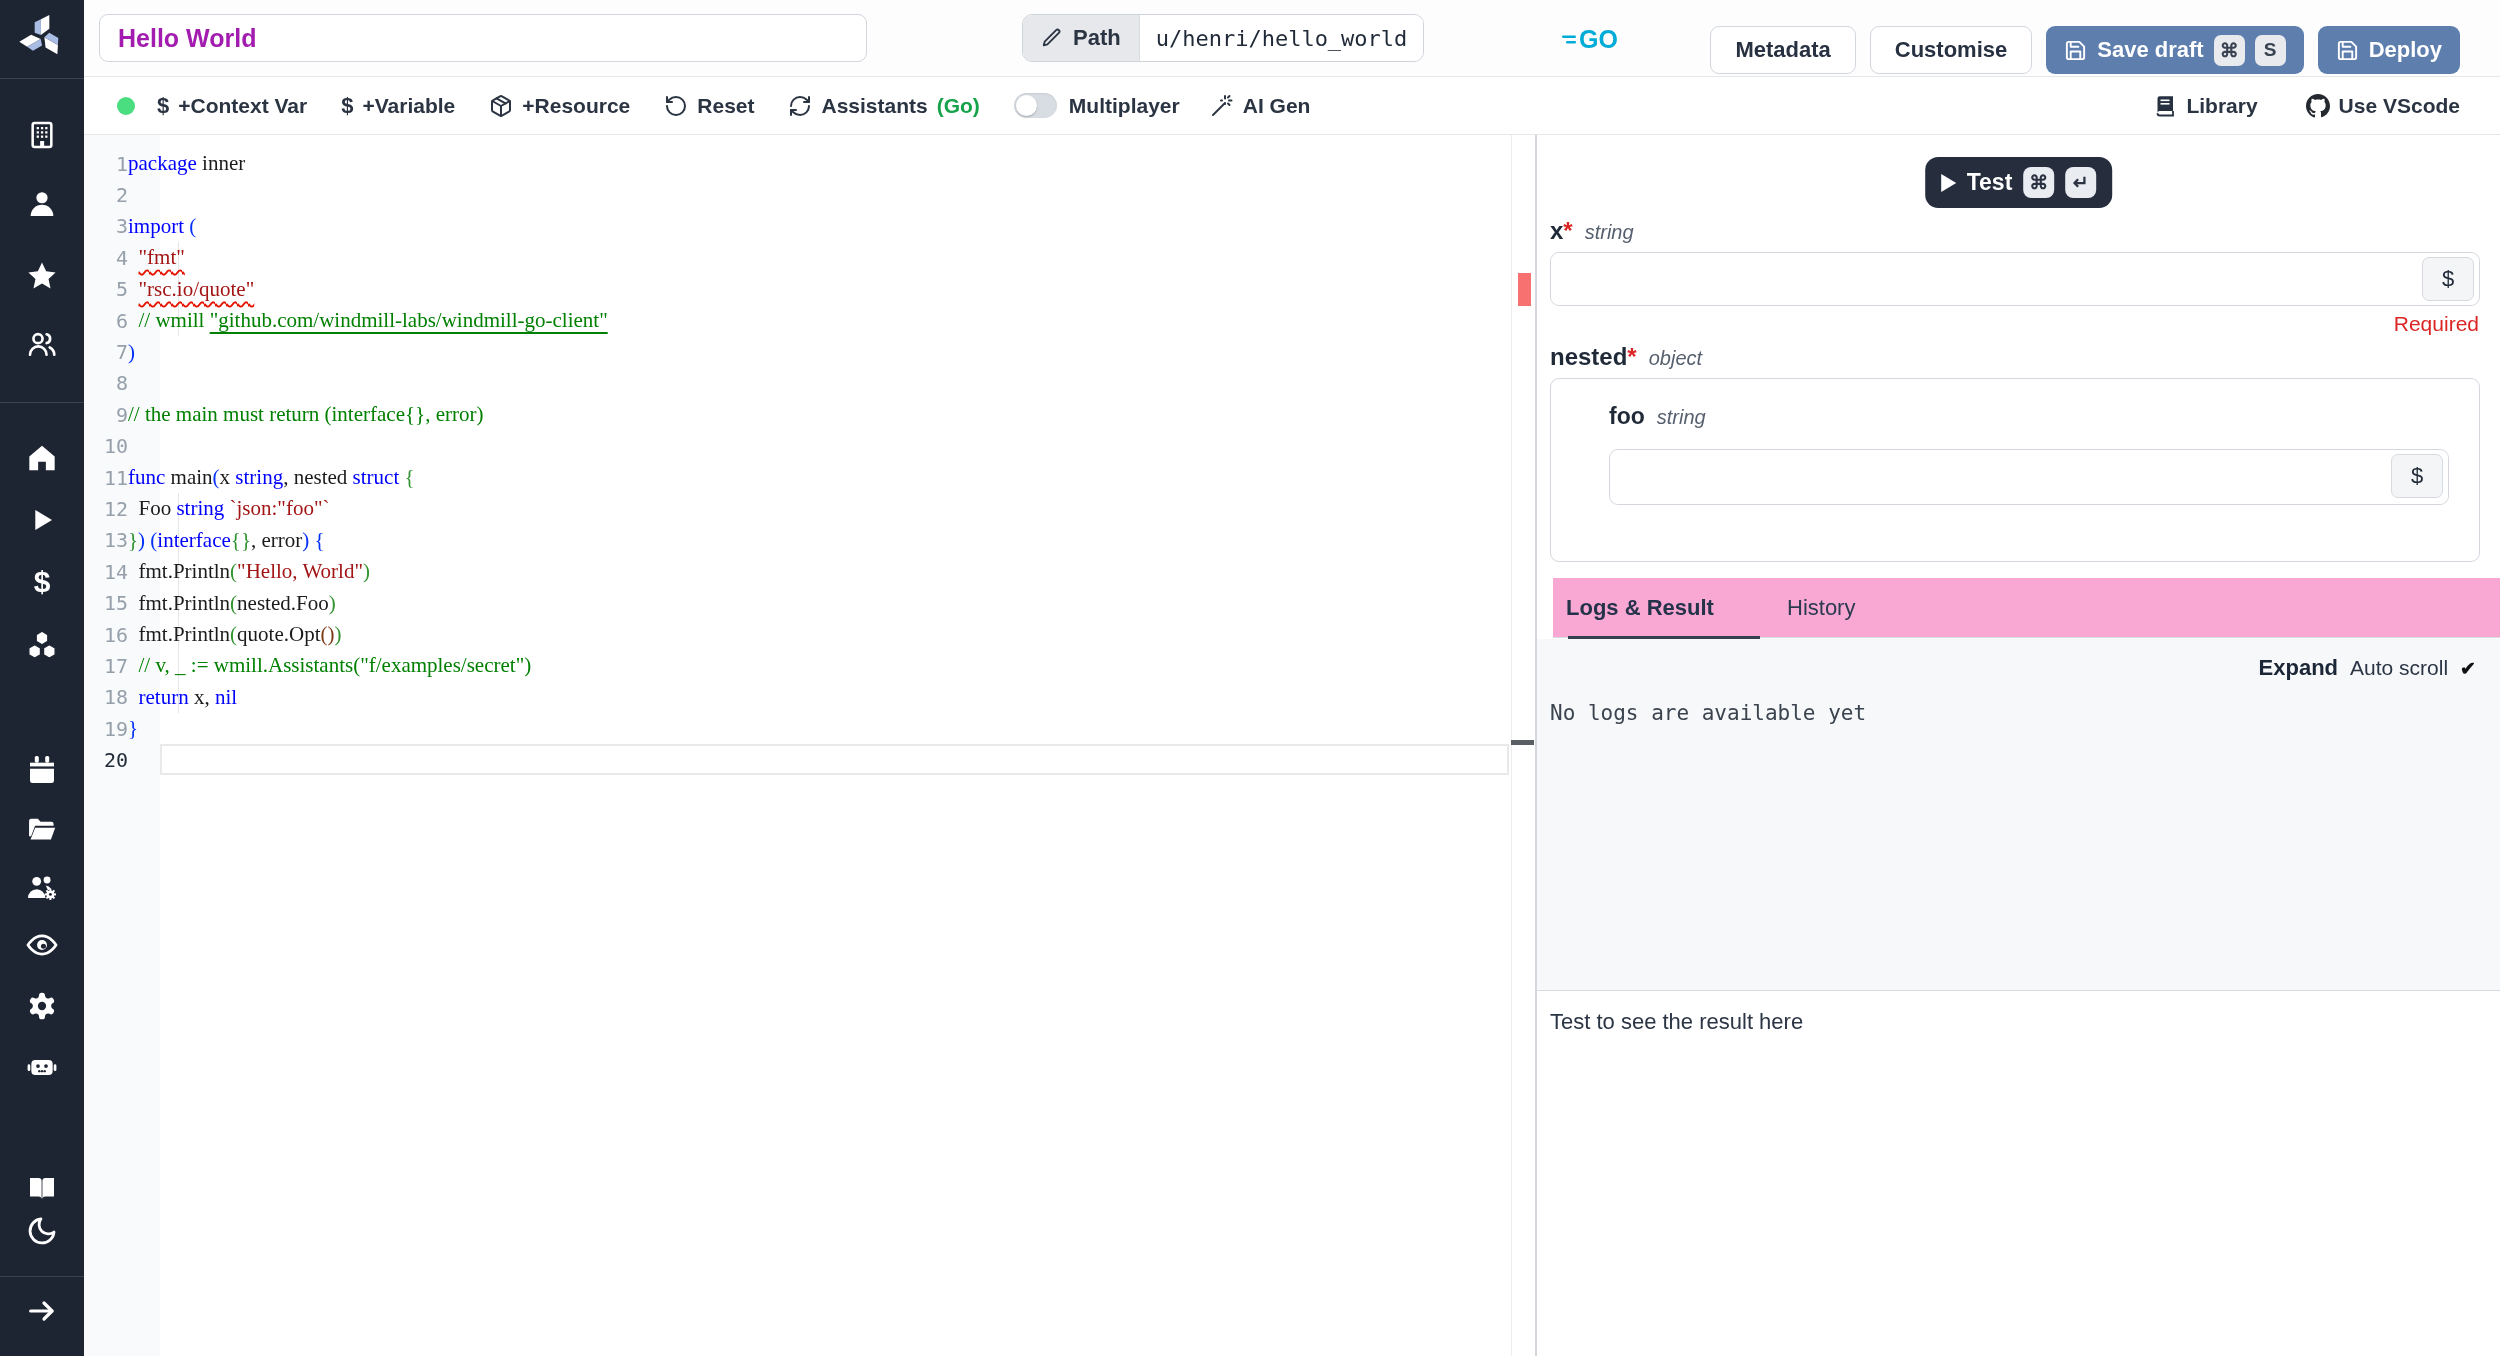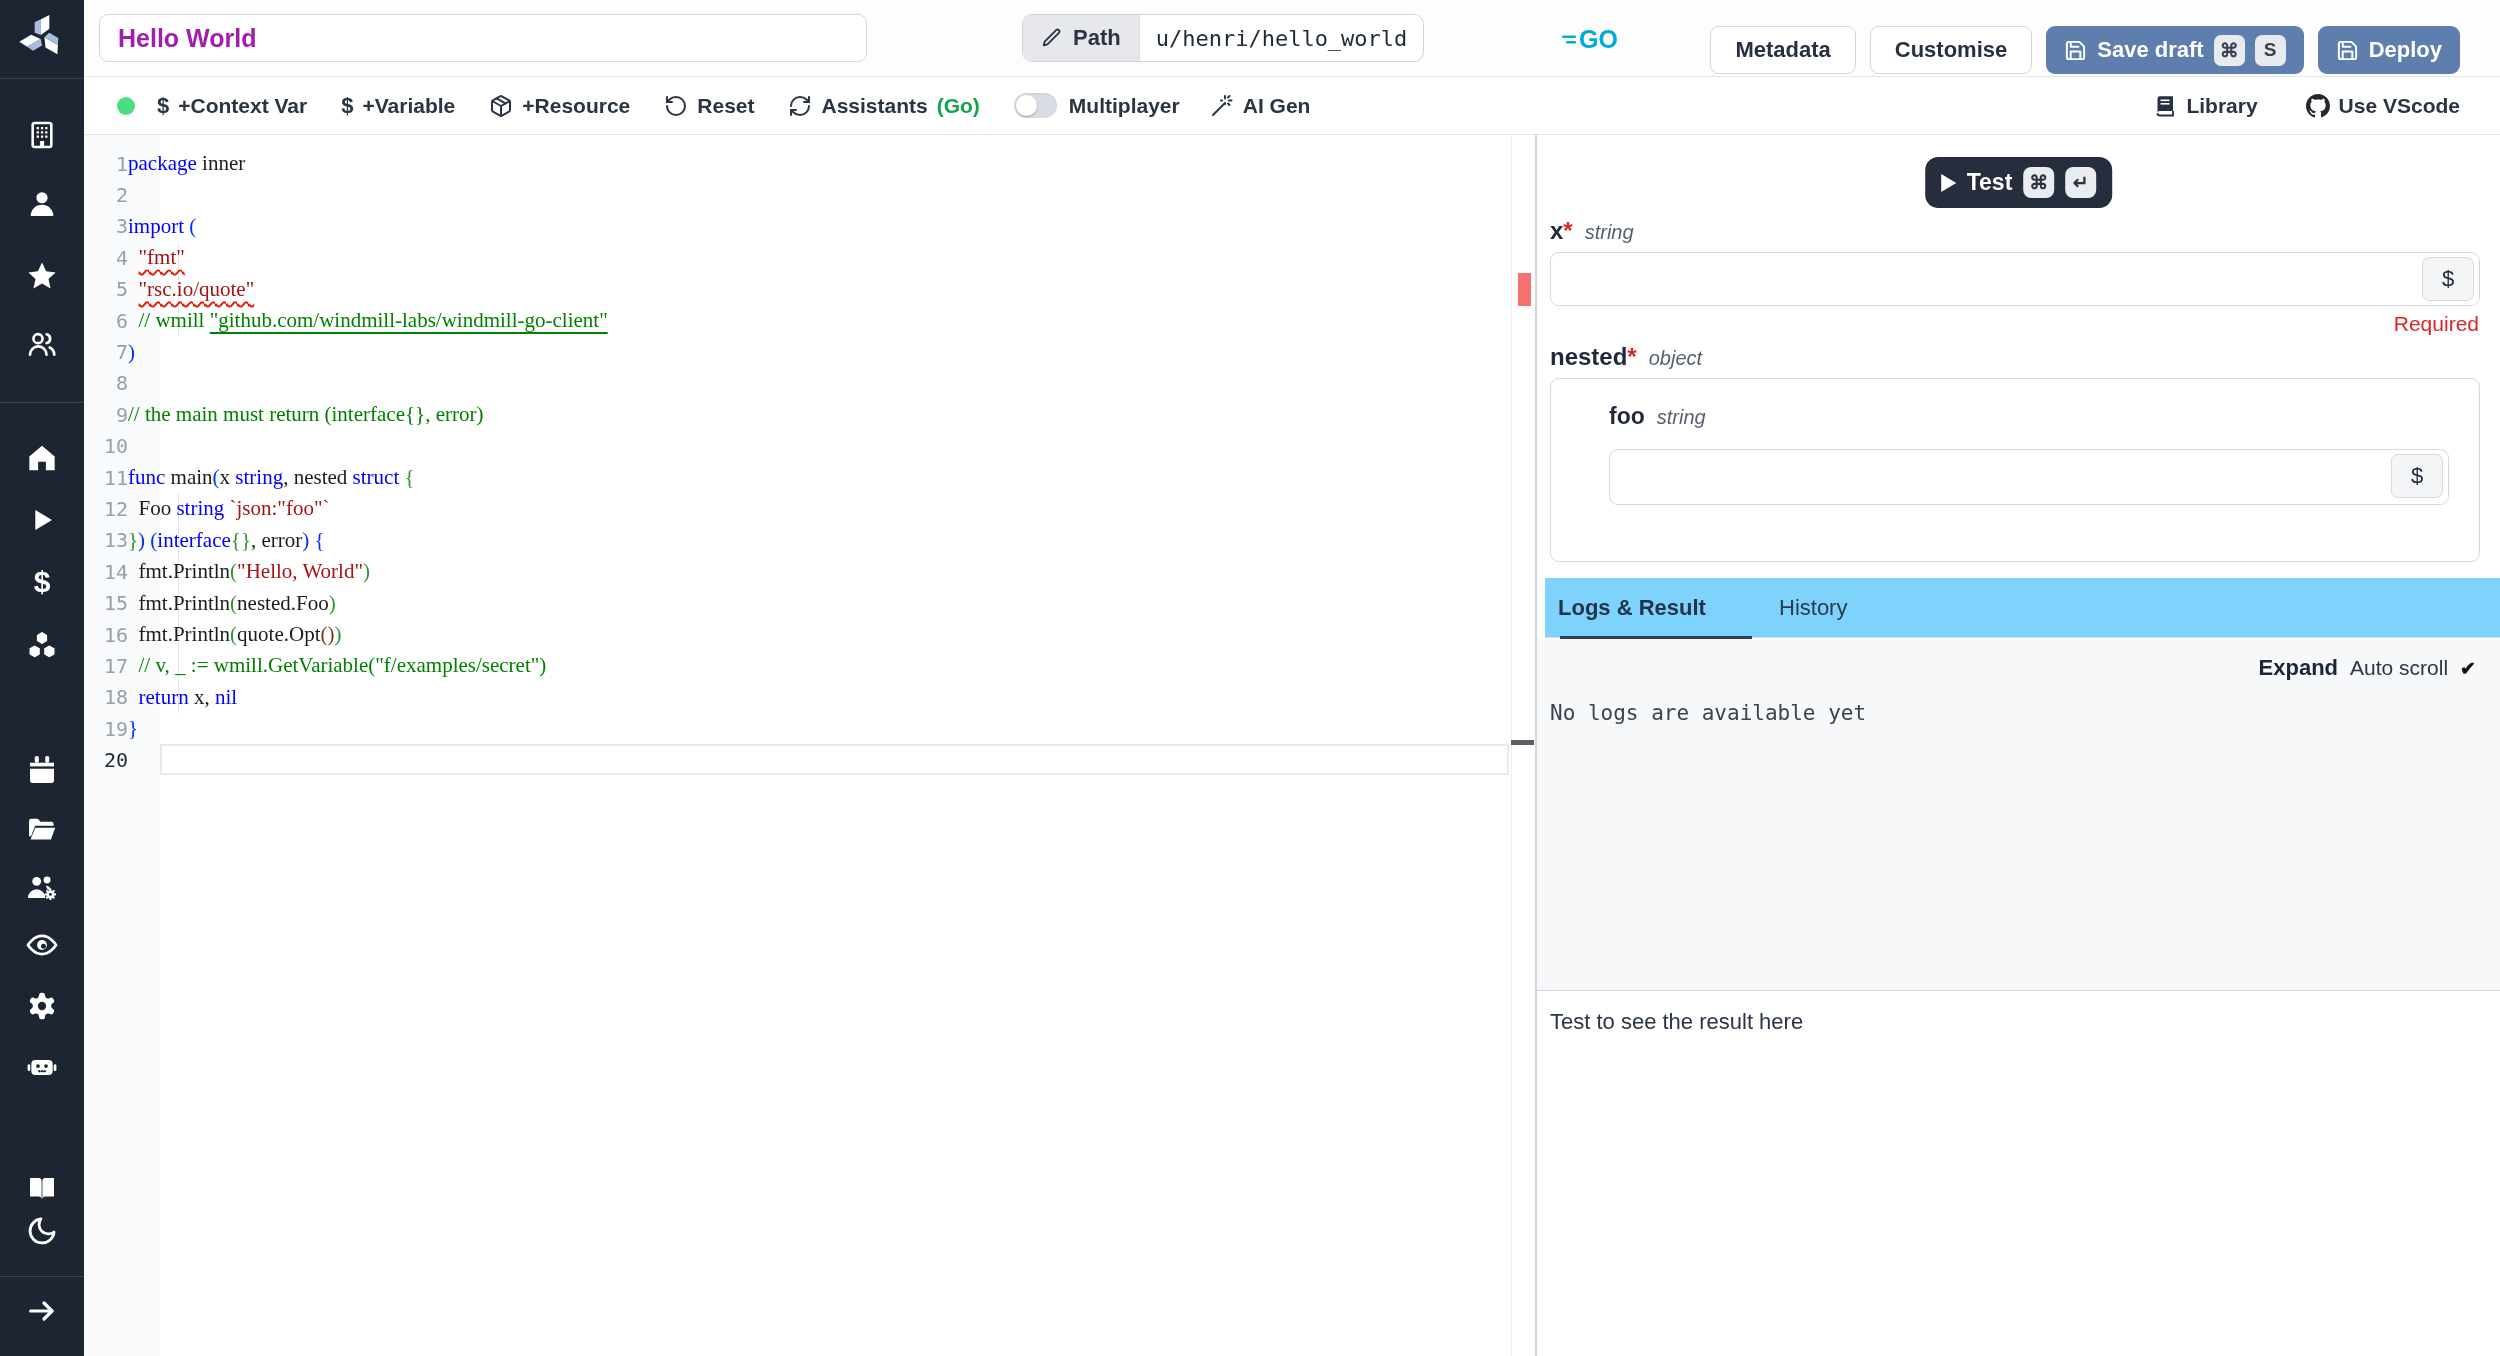--- a/index.html
+++ b/index.html
@@ -69,21 +69,21 @@
   .fname { font-size:24px; font-weight:bold; color:#1f2937; }
   .fstar { font-size:24px; font-weight:bold; color:#dc2626; }
   .ftype { font-size:20px; font-style:italic; color:#555f6e; margin-left:12px; }
   .arg-input-wrap { position:absolute; left:13px; right:20px; height:54px; border:1px solid #d4d8de; border-radius:9px; background:#fff; }
   .arg-input { position:absolute; inset:0; border:none; outline:none; border-radius:9px; font-size:22px; padding:0 70px 0 16px; font-family:"Liberation Sans",sans-serif; }
   .dollar-btn { position:absolute; right:5px; top:4px; width:52px; height:44px; background:#f4f5f7; border:1px solid #d6dade; border-radius:7px; font-size:22px; color:#1f2937; display:flex; align-items:center; justify-content:center; cursor:pointer; }
   #required-msg { position:absolute; right:21px; top:177px; font-size:21px; color:#dc2626; }
   #nested-box { position:absolute; left:13px; right:20px; top:243px; height:184px; border:1px solid #d4d8de; border-radius:9px; }
   #nested-box .field-label { left:58px; top:24px; }
   #nested-box .arg-input-wrap { left:58px; right:30px; top:70px; height:56px; }
-  #tabs { position:absolute; left:8px; right:0; top:443px; height:60px; border-bottom:1px solid #d7dbe0; background:#7dd3fc; }
+  #tabs { position:absolute; left:16px; right:0; top:443px; height:60px; border-bottom:1px solid #d7dbe0; background:#f9a8d4; }
   .tab { position:absolute; top:0; height:60px; display:flex; align-items:center; font-size:22px; color:#24324a; cursor:pointer; }
   #tab-logs { left:13px; font-weight:600; }
   #tab-history { left:222px; font-weight:500; color:#2c3a50;margin-left:12px; }
   #tab-underline { position:absolute; left:2px; bottom:-2px; width:192px; height:4px; background:#32404f; }
   #logs-area { position:absolute; left:0; right:0; top:504px; height:351px; background:#f6f8fa; }
   #logs-controls { position:absolute; top:16px; right:24px; display:flex; align-items:center; gap:12px; }
   #expand-btn { font-size:22px; font-weight:bold; color:#1b2637; cursor:pointer; }
   #autoscroll-label { font-size:21px; color:#2b3545; cursor:pointer; }
   #autoscroll-check { font-size:19px; color:#111; font-weight:bold; }
   #no-logs { position:absolute; left:13px; top:62px; font-family:"DejaVu Sans Mono",monospace; font-size:21px; color:#3a434e; }
@@ -436,21 +436,21 @@
           <div class="crow">
             <span class="ln">15</span>
             <span class="cl"><span class="t-tx">  fmt.Println</span><span class="t-b2">(</span><span class="t-tx">nested.Foo</span><span class="t-b2">)</span></span>
           </div>
           <div class="crow">
             <span class="ln">16</span>
             <span class="cl"><span class="t-tx">  fmt.Println</span><span class="t-b2">(</span><span class="t-tx">quote.Opt</span><span class="t-b3">()</span><span class="t-b2">)</span></span>
           </div>
           <div class="crow">
             <span class="ln">17</span>
-            <span class="cl"><span class="t-com">  // v, _ := wmill.GetVariable("f/examples/secret")</span></span>
+            <span class="cl"><span class="t-com">  // v, _ := wmill.Assistants("f/examples/secret")</span></span>
           </div>
           <div class="crow">
             <span class="ln">18</span>
             <span class="cl"><span class="t-tx">  </span><span class="t-kw">return</span><span class="t-tx"> x, </span><span class="t-kw">nil</span></span>
           </div>
           <div class="crow">
             <span class="ln">19</span>
             <span class="cl"><span class="t-b1">}</span></span>
           </div>
           <div class="crow">

